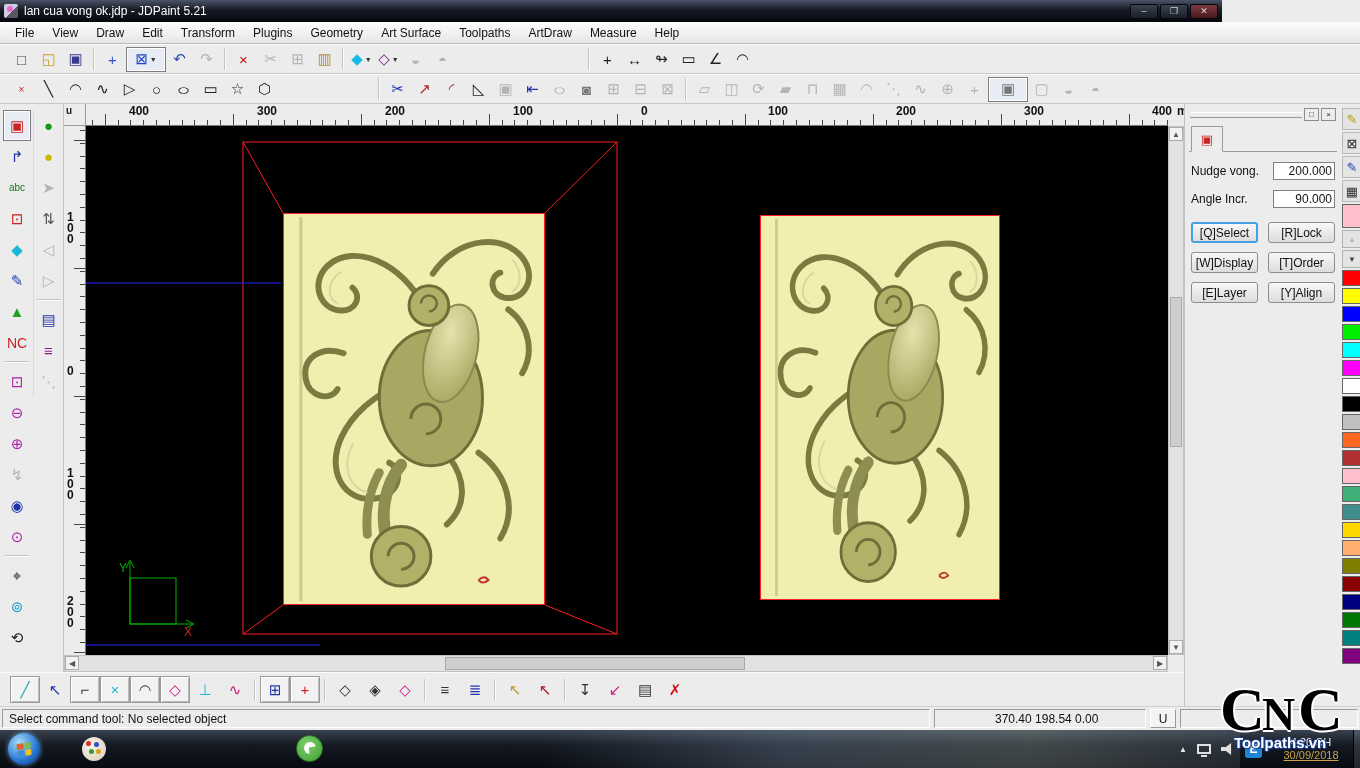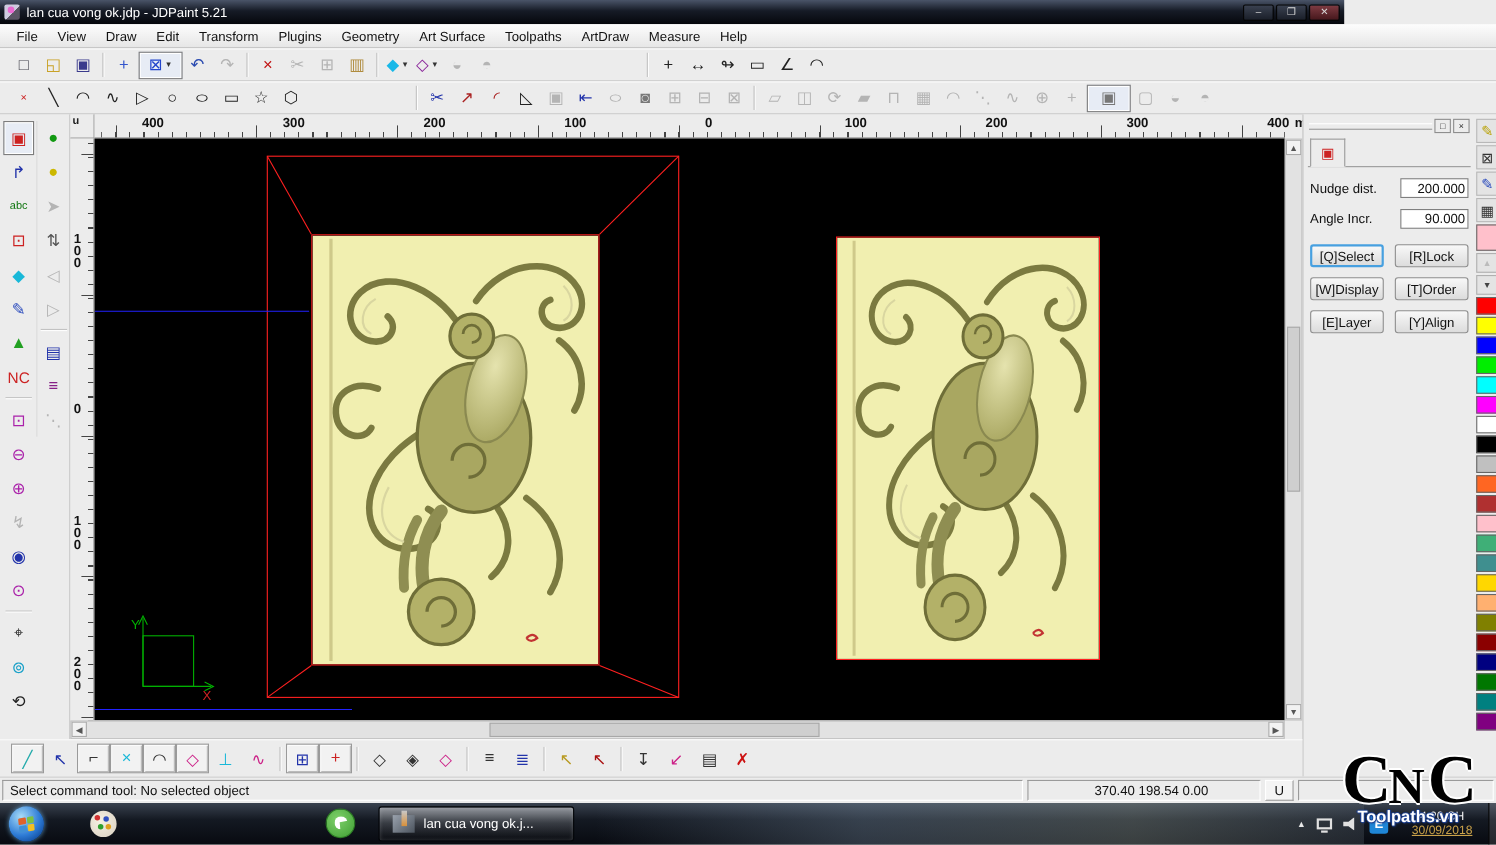--- a/index.html
+++ b/index.html
@@ -593,21 +593,21 @@
         <div class="grip"></div>
         <div class="pt-btn">□</div>
         <div class="pt-btn">×</div>
       </div>
       <div id="panel-tabrow">
         <div id="panel-tab">
           <span>▣</span>
         </div>
       </div>
       <div class="prow">
-        <span>Nudge dist.</span>
+        <span>Nudge vong.</span>
         <input class="pfield" value="200.000" style="">
       </div>
       <div class="prow">
         <span>Angle Incr.</span>
         <input class="pfield" value="90.000" style="">
       </div>
       <div id="panel-buttons">
           <button class="pbtn focused">[Q]Select</button>
           <button class="pbtn">[R]Lock</button>
           <button class="pbtn">[W]Display</button>
@@ -739,24 +739,20 @@
     <div id="startorb">
       <div id="flag">
         <div style="background:#e0622b"></div>
           <div style="background:#7bc144"></div>
         <div style="background:#3f8fd6"></div>
           <div style="background:#f2c022"></div>
       </div>
     </div>
     <div id="paint-icon" class="launch"></div>
     <div id="coccoc-icon" class="launch"></div>
-    <div id="task-jdpaint" class="task-item">
-      <div class="jd-glyph"></div>
-      <span>lan cua vong ok.j...</span>
-    </div>
     <div id="tray">
       <span id="tray-up">▲</span>
       <div class="net-icon"></div>
       <div class="vol-icon"></div>
       <div class="e-icon">E</div>
       <div id="clock">
         <div>4:20 CH</div>
         <div class="date">30/09/2018</div>
       </div>
     </div>

